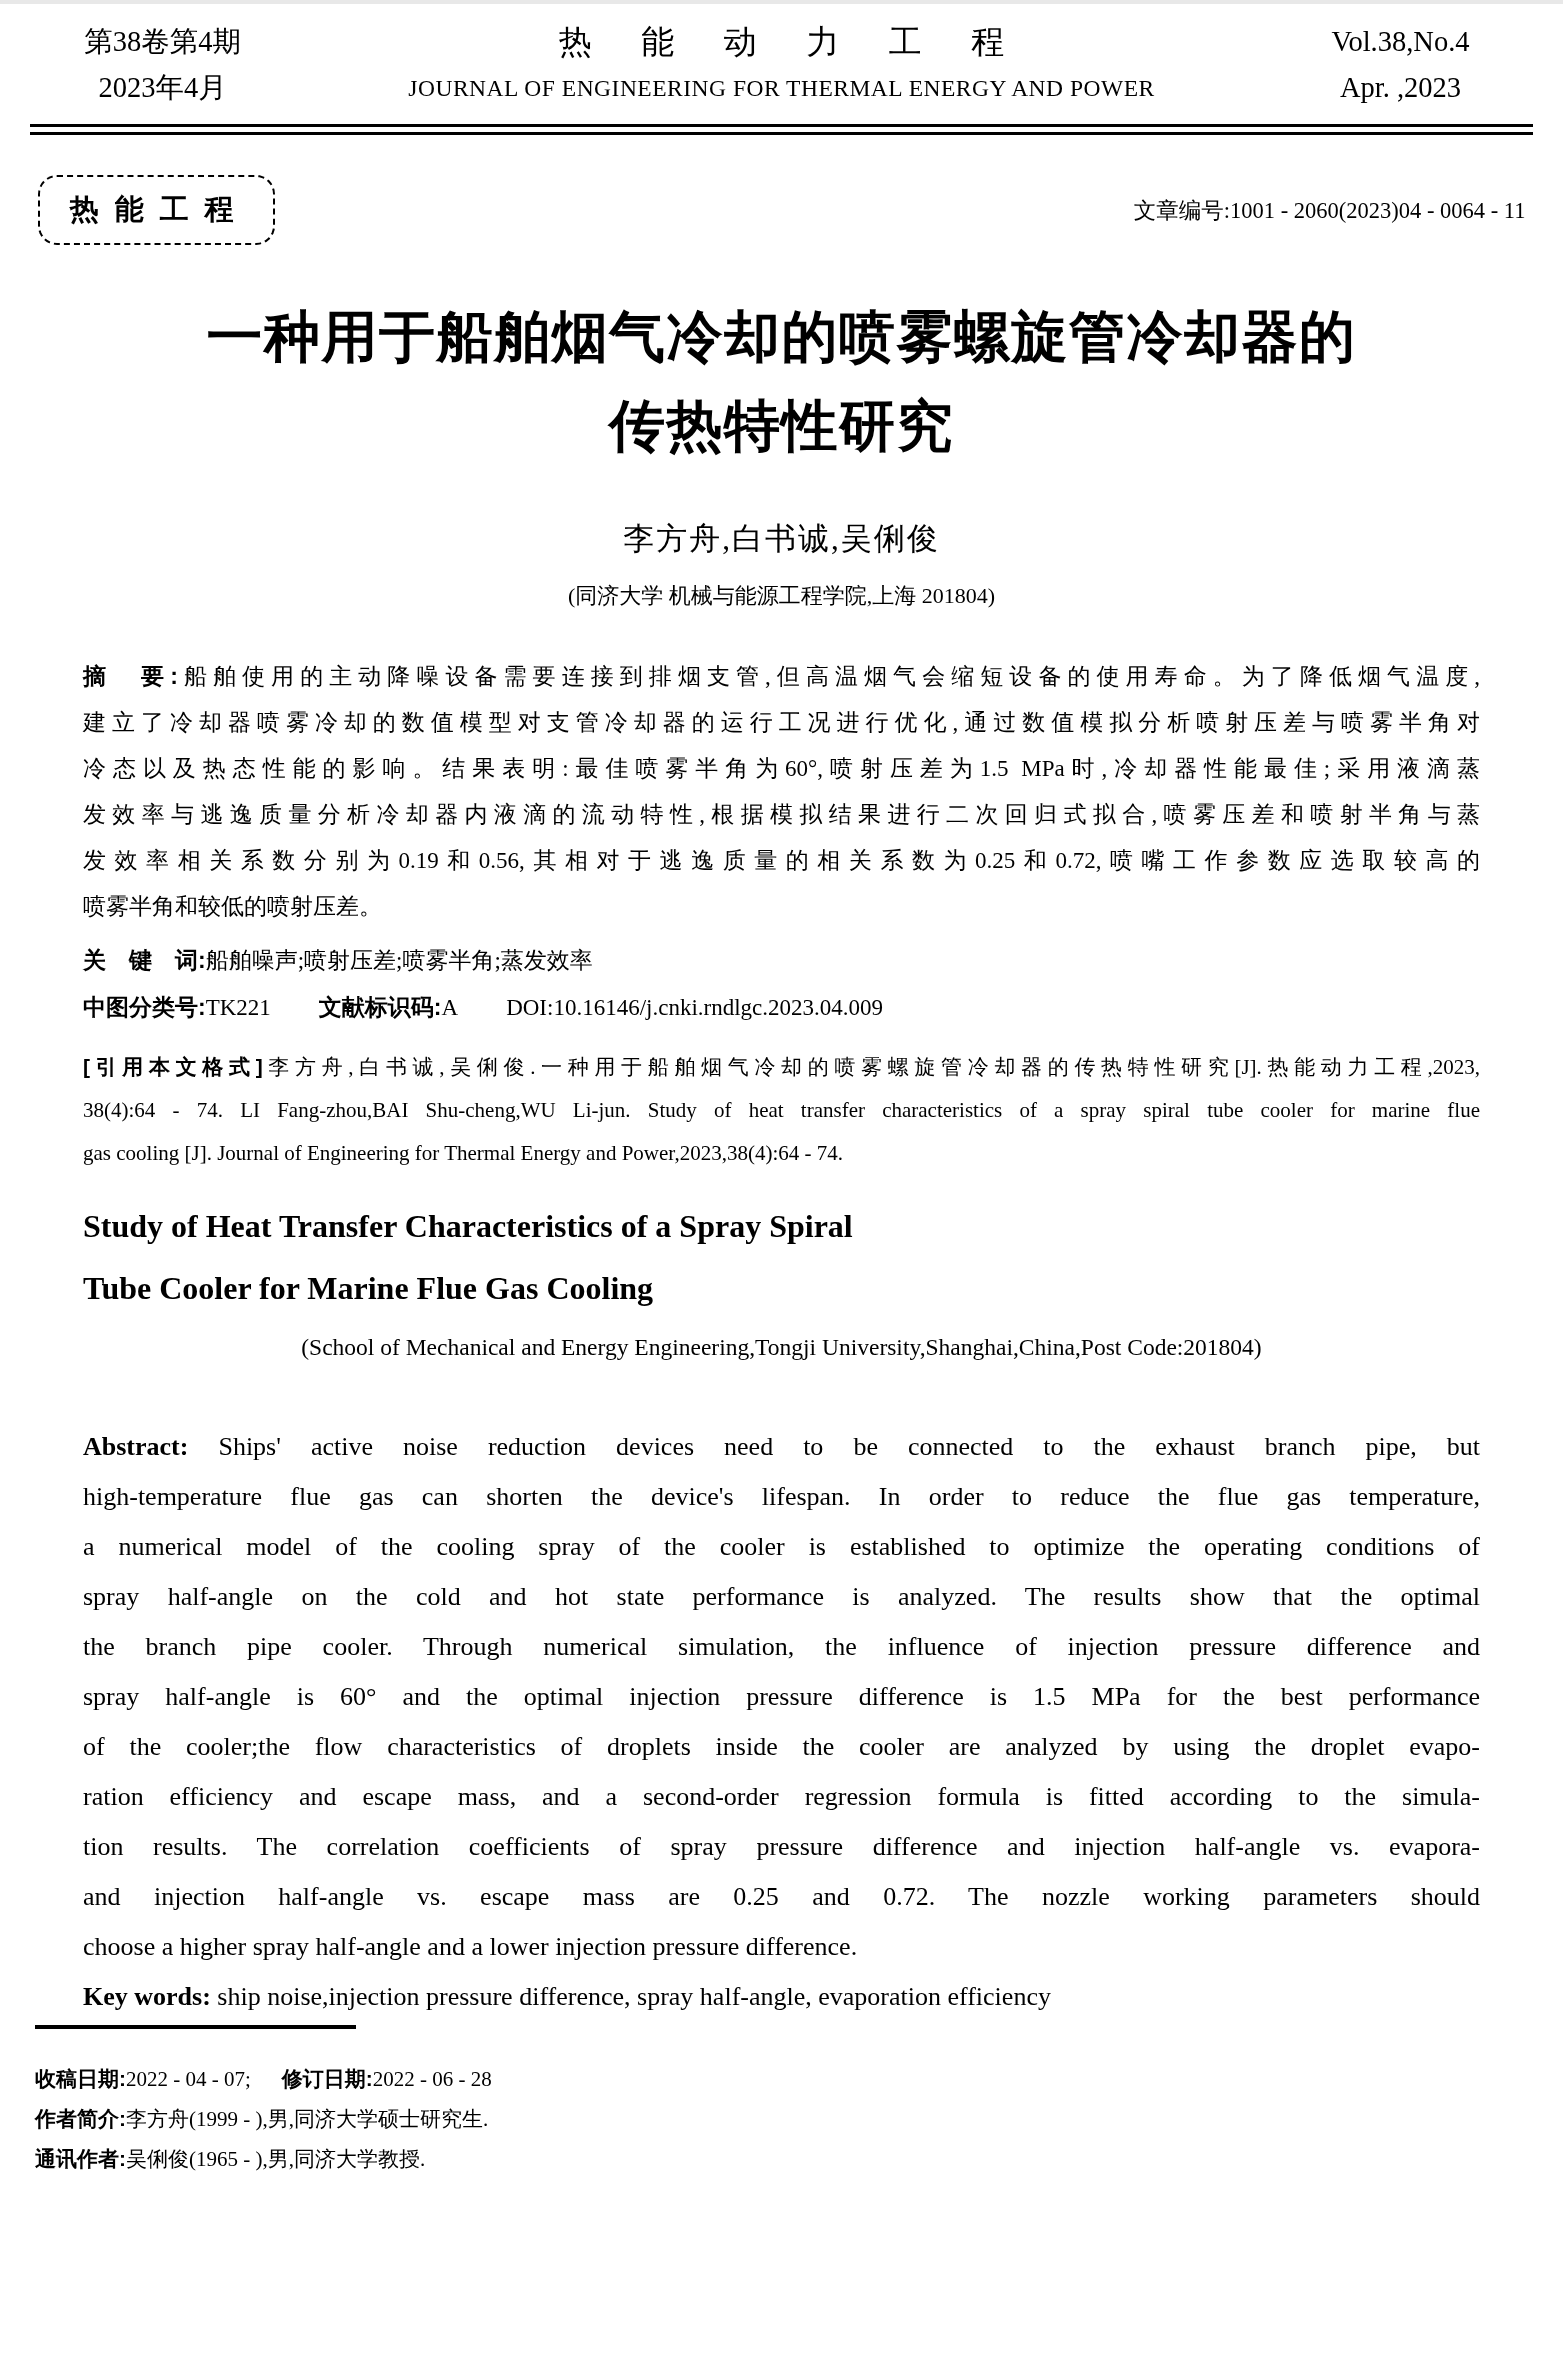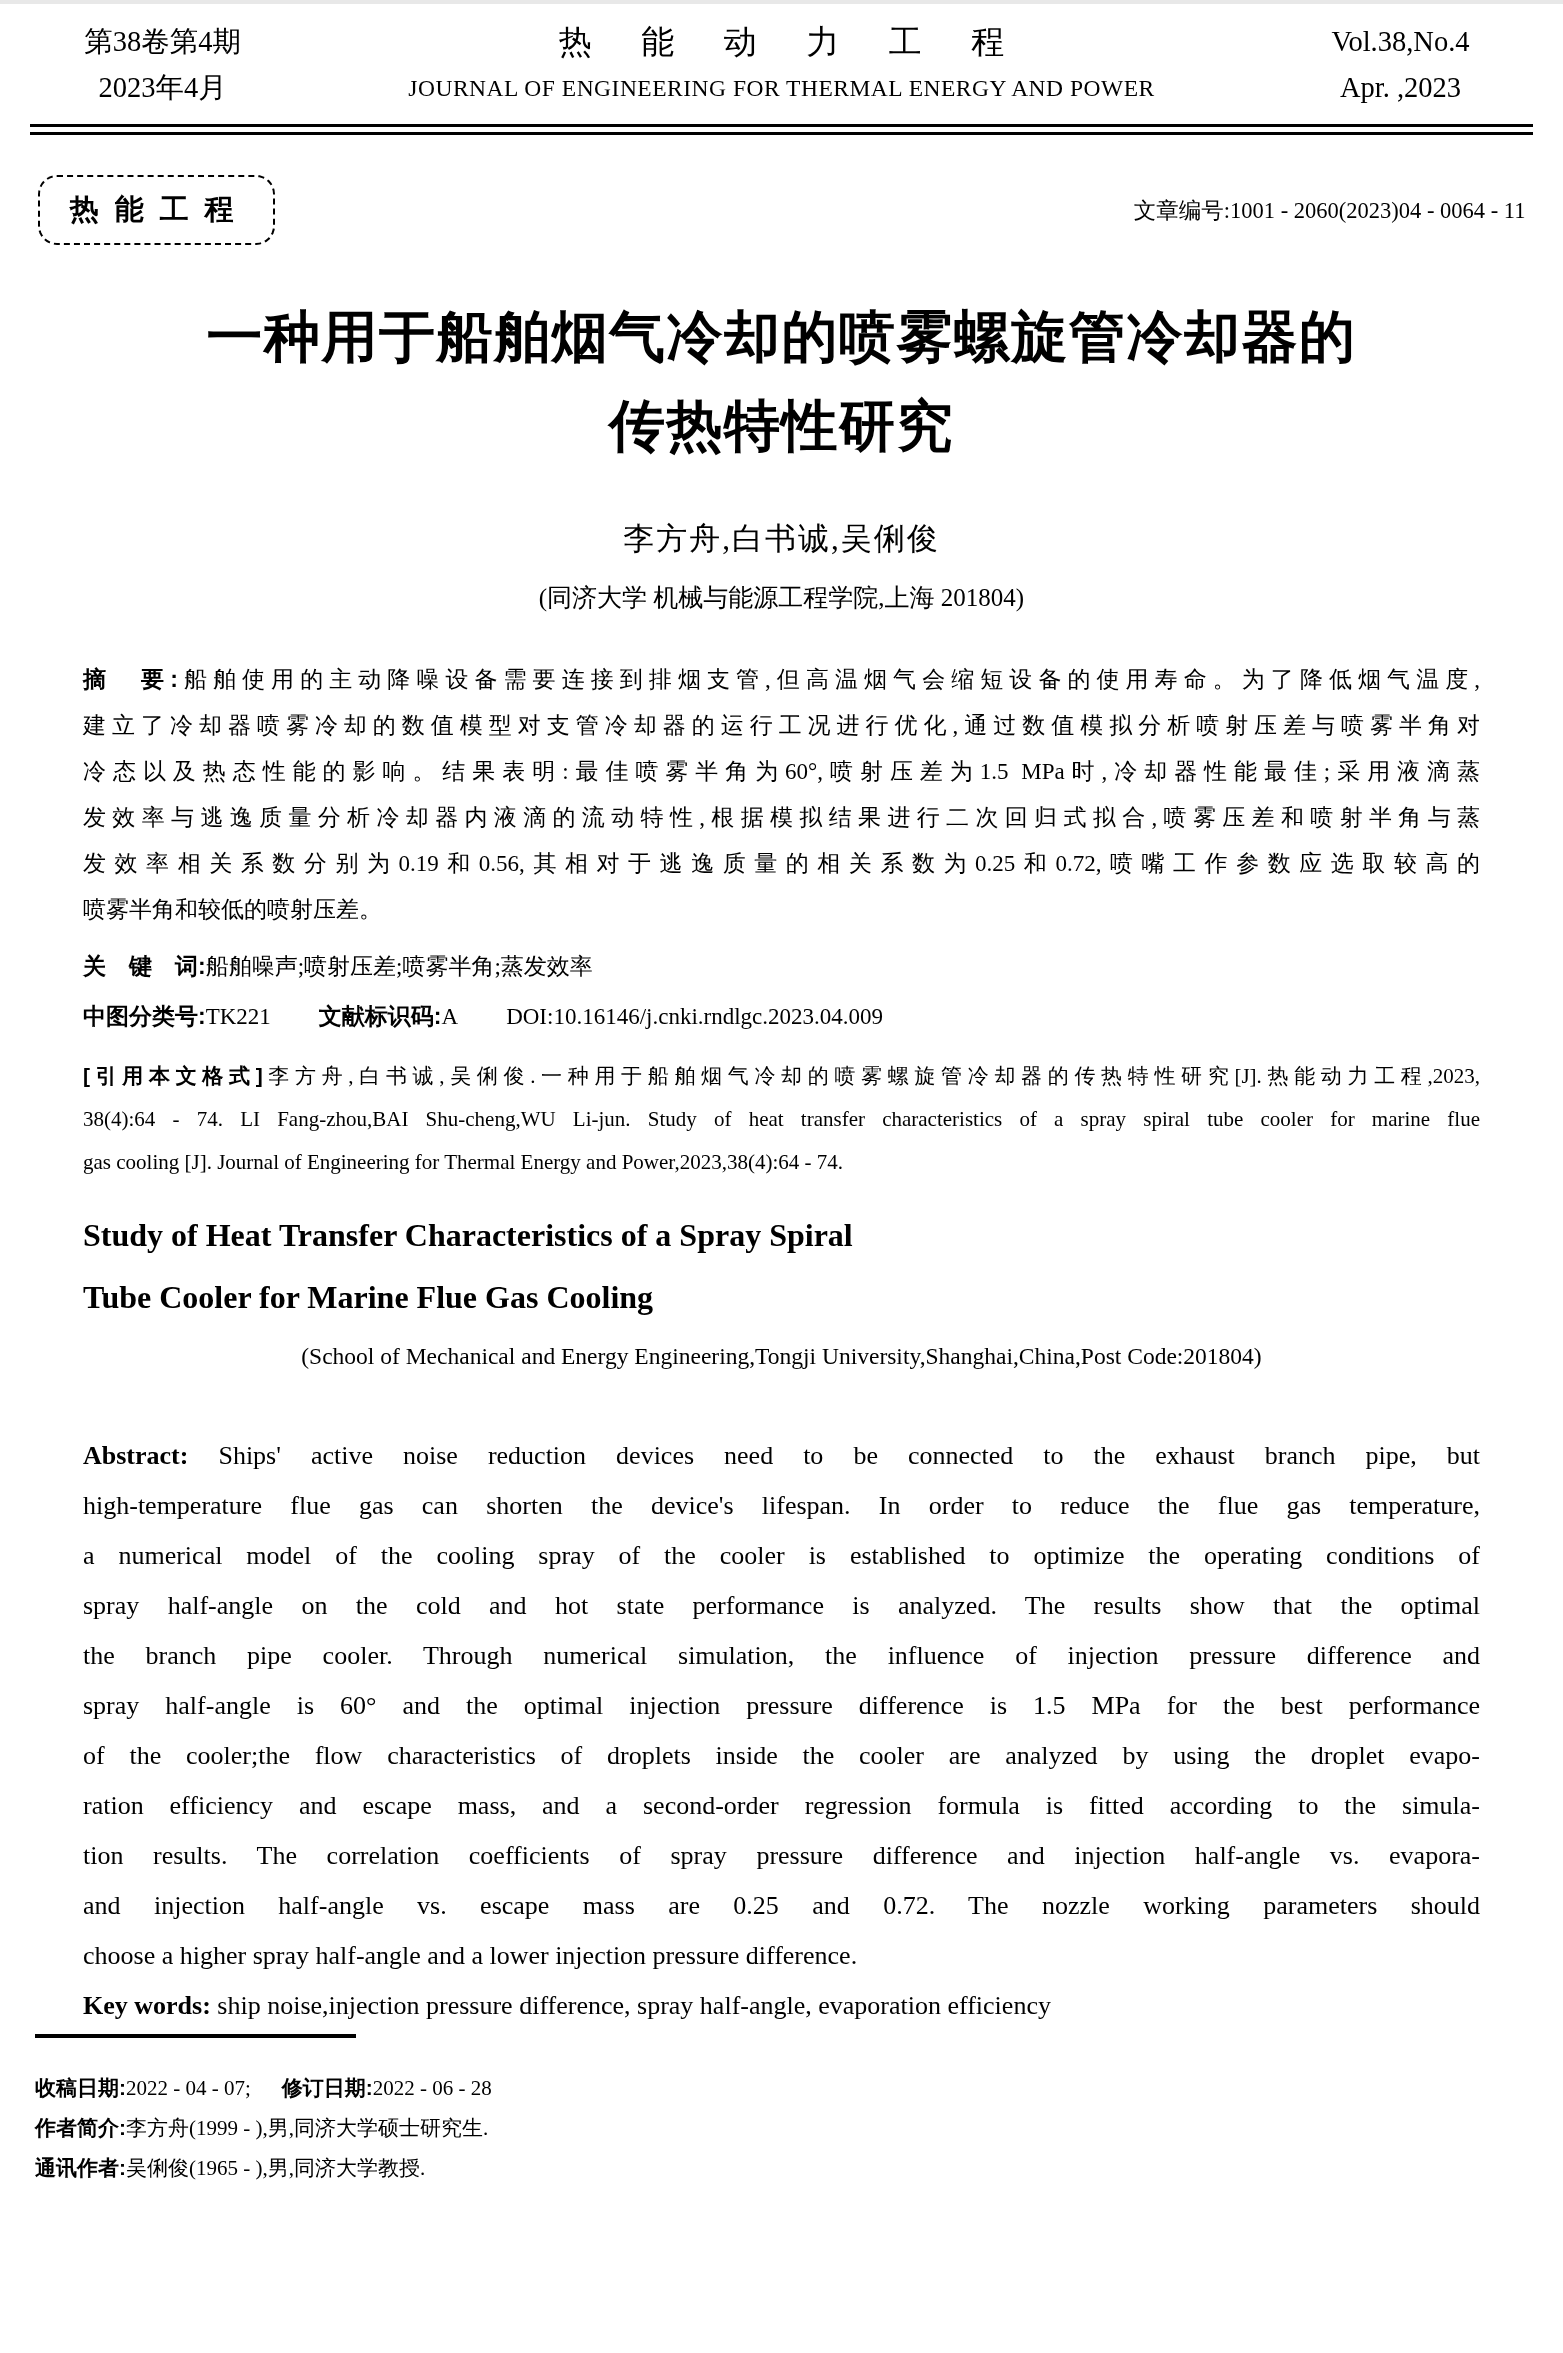--- a/index.html
+++ b/index.html
@@ -31,30 +31,30 @@
     padding:13px 23px;
     font-size:29px; font-weight:bold; letter-spacing:0.55em; text-indent:0.25em;
     font-family:"Liberation Sans","DejaVu Sans",sans-serif;
     white-space:nowrap;
   }
   .article-no { font-size:22.5px; }
 
   
   .title-cn { margin-top:48px; text-align:center; font-size:56px; font-weight:bold; line-height:89px; letter-spacing:1.5px; }
   .authors-cn { margin-top:47px; text-align:center; font-size:31px; letter-spacing:2px; }
-  .affil-cn { margin-top:21px; text-align:center; font-size:25px; }
+  .affil-cn { margin-top:21px; text-align:center; font-size:22px; }
 
   .content { margin:0 53px; }
 
   
   .abs-cn { margin-top:42px; font-size:23px; line-height:46px; }
   .line { text-align:justify; text-align-last:justify; }
   .line.last { text-align-last:left; }
   .lbl-cn { font-family:"Liberation Sans","DejaVu Sans",sans-serif; font-weight:bold; }
-  .kw-cn  { margin-top:18px; font-size:23px; line-height:31px; }
+  .kw-cn  { margin-top:18px; font-size:23px; line-height:25px; }
   .clc-row { margin-top:19px; font-size:23px; line-height:31px; }
   .clc-gap { display:inline-block; width:48px; }
 
   
   .cite { margin-top:22px; font-size:21px; line-height:43px; }
 
   
   .title-en { margin-top:20px; font-size:32px; font-weight:bold; line-height:62px; }
   .authors-en { margin-top:45px; text-align:center; font-size:26.5px; }
   .affil-en { margin-top:15px; text-align:center; font-size:23.5px; }

